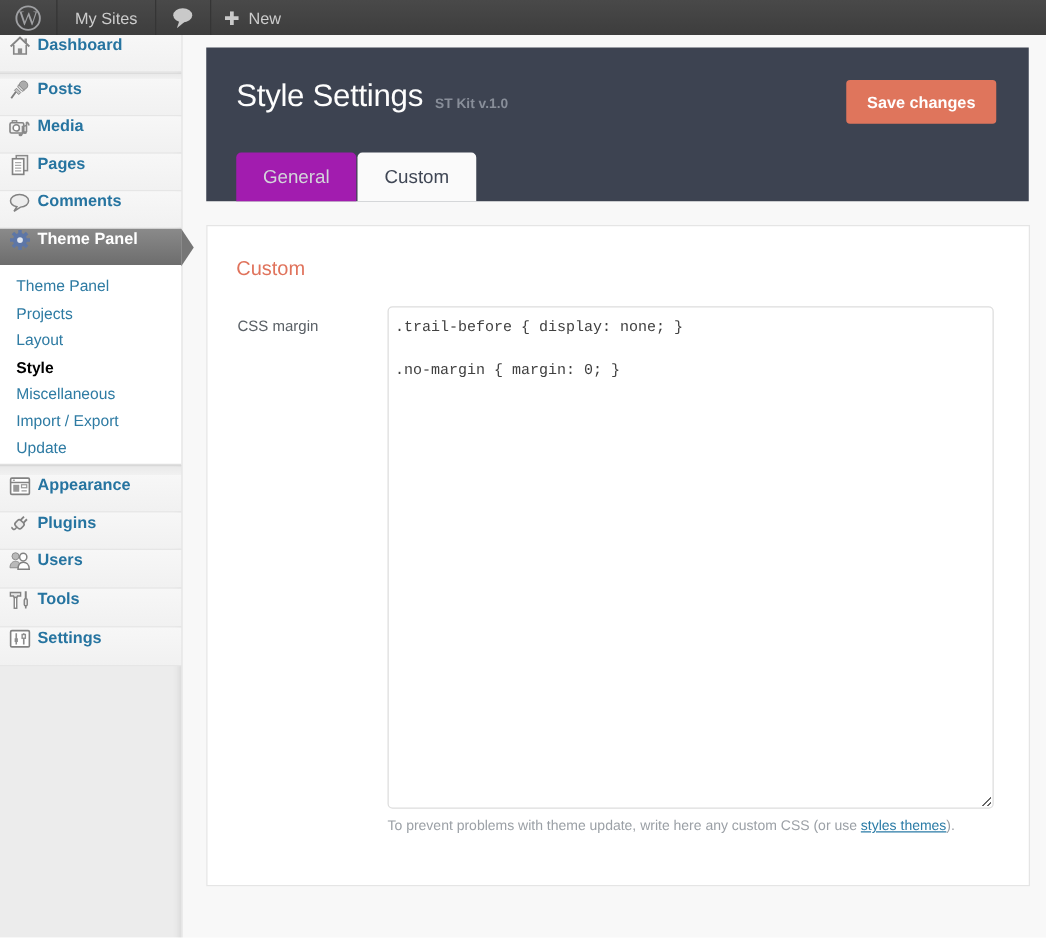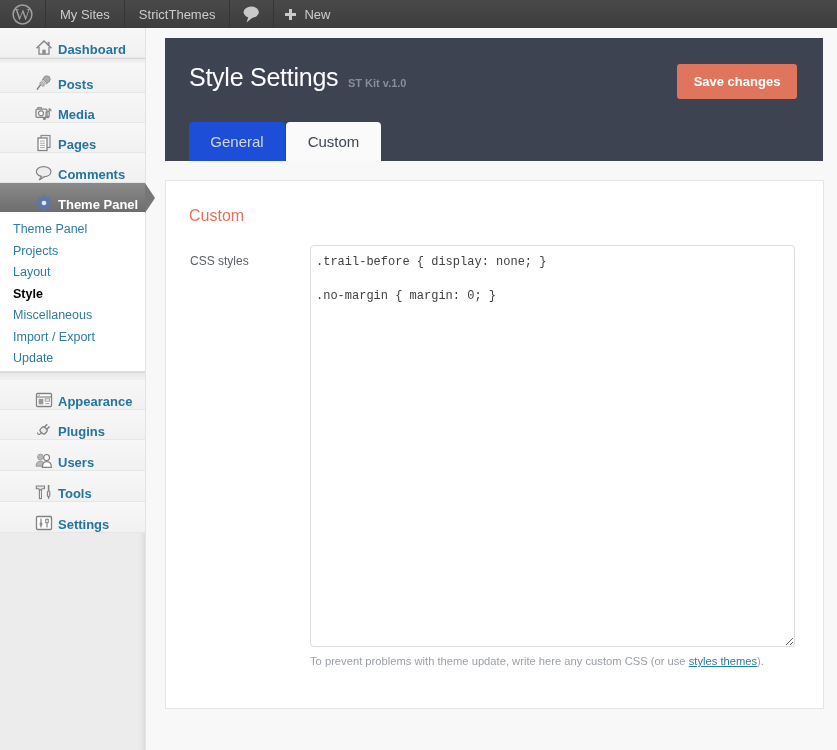--- a/index.html
+++ b/index.html
@@ -7,60 +7,59 @@
 body { position:relative; background:#f8f8f8; font-family:"Liberation Sans",sans-serif; }
 
 
 #adminbar { position:absolute; left:0; top:0; width:837px; height:28px; background:linear-gradient(to bottom,#494949,#3d3d3d); display:flex; align-items:stretch; }
 #adminbar .ab-item { display:flex; align-items:center; color:#cccccc; font-size:13px; border-left:1px solid #353535; padding:0 14px; }
 #adminbar .ab-logo { width:45px; border-left:none; justify-content:center; padding:0; }
 #adminbar .ab-bubble { width:44px; justify-content:center; padding:0; }
 
 
 #sidebar { position:absolute; left:0; top:28px; width:146px; height:722px; background:#ececec; border-right:1px solid #e3e3e3; box-shadow:inset -7px 0 7px -7px rgba(0,0,0,0.14); }
-.menu-item { position:relative; height:30px; display:flex; align-items:flex-end; border-bottom:1px solid #e6e6e6; background:linear-gradient(to bottom,#f7f7f7,#f1f1f1);padding-left:28px; }
+.menu-item { position:relative; height:30px; display:flex; align-items:flex-start; border-bottom:1px solid #e6e6e6; background:linear-gradient(to bottom,#f7f7f7,#f1f1f1); }
 .menu-item .mi-icon { width:18px; height:18px; margin-left:7px; }
 .menu-item .mi-label { margin-left:5px; font-size:13px; font-weight:bold; color:#2674a0; }
 .menu-sep { height:5px; border-top:1px solid #d8d8d8; background:linear-gradient(to bottom,#e9e9e9,#f1f1f1); }
 .menu-item.tall { height:31px; }
 .menu-item.active { background:linear-gradient(to bottom,#8a8a8a,#6d6d6d); border-bottom:none; height:29px; }
 .menu-item.active .mi-label { color:#ffffff; }
 .mi-arrow { position:absolute; left:145px; top:50%; margin-top:-15px; width:0; height:0; border-top:15px solid transparent; border-bottom:15px solid transparent; border-left:10px solid #767676; }
 #submenu { background:#ffffff; border-bottom:1px solid #dfdfdf; padding:7px 0 1px 0; width:145px; }
 #submenu a { display:block; font-size:12.5px; color:#2e7ba3; padding:4px 0 4px 13px; line-height:13.5px; text-decoration:none; }
 #submenu a.current { color:#000; font-weight:bold; }
 
 
 #panel { position:absolute; left:165px; top:38px; width:658px; height:123px; background:#3d4351; }
 #panel h1 { position:absolute; left:24px; top:25px; font-size:25px; font-weight:normal; color:#fdfdfd; letter-spacing:-0.25px; }
 #panel .version { position:absolute; left:183px; top:39px; font-size:11px; font-weight:bold; color:#888e99; }
 #savebtn { position:absolute; right:26px; top:26px; width:120px; height:35px; background:#df755c; border-radius:3px; color:#fff; font-size:13px; font-weight:bold; display:flex; align-items:center; justify-content:center; }
 .tab { position:absolute; bottom:0; height:39px; border-radius:4px 4px 0 0; font-size:15px; text-align:center; line-height:40px; }
-#tab-general { left:24px; width:96px; background:#1d4ed8; color:#d3d6da; }
+#tab-general { left:24px; width:96px; background:#a21caf; color:#d3d6da; }
 #tab-custom { left:121px; width:95px; background:#fafafa; color:#3f4654; }
 
 #whitebox { position:absolute; left:165px; top:180px; width:659px; height:529px; background:#ffffff; border:1px solid #e5e5e5; }
 #whitebox h3 { position:absolute; left:23px; top:26px; font-size:16px; font-weight:normal; color:#e0735c; }
 #whitebox .field-label { position:absolute; left:24px; top:73px; font-size:12px; color:#5a6066; }
 #cssbox { position:absolute; left:144px; top:64px; width:485px; height:402px; border:1px solid #dddddd; border-radius:4px; padding:8px 8px 20px 5px; font-family:"Liberation Mono",monospace; font-size:12px; line-height:17px; color:#404040; background:#fff; overflow:hidden; resize:both; }
 #helptext { position:absolute; left:144px; top:474px; font-size:11.2px; color:#9ba0a6; }
 #helptext a { color:#2a7ba6; }
 </style>
 </head>
 <body>
 
 <div id="adminbar">
   <div class="ab-item ab-logo">
     <svg width="21" height="21" viewBox="0 0 21 21">
       <circle cx="10.5" cy="10.5" r="9.4" fill="none" stroke="#9fa0a3" stroke-width="1.5"></circle>
       <text x="10.5" y="16.3" text-anchor="middle" font-family="Liberation Serif" font-size="16.5" fill="#9fa0a3">W</text>
     </svg>
   </div>
   <div class="ab-item">My Sites</div>
-  <div class="ab-item">StrictThemes</div>
   <div class="ab-item ab-bubble">
     <svg width="17" height="17" viewBox="0 0 17 17">
       <ellipse cx="8.2" cy="6.2" rx="7.6" ry="5.7" fill="#c9c9c9"></ellipse>
       <path d="M5.5 10.5 L3.5 16.5 L10 11.2 Z" fill="#c9c9c9"></path>
     </svg>
   </div>
   <div class="ab-item" style="padding-left:11px;text-align:right;"><svg width="11" height="11" viewBox="0 0 11 11" style="margin-right:8px;">
         <path d="M4 0 h3 v4 h4 v3 H7 v4 H4 V7 H0 V4 h4 Z" fill="#c9c9c9"></path>
       </svg>New</div>
 </div>
@@ -189,18 +188,18 @@
 <div id="panel">
   <h1>Style Settings</h1>
   <span class="version">ST Kit v.1.0</span>
   <div id="savebtn">Save changes</div>
   <div class="tab" id="tab-general">General</div>
   <div class="tab" id="tab-custom">Custom</div>
 </div>
 
 <div id="whitebox">
   <h3>Custom</h3>
-  <div class="field-label">CSS styles</div>
+  <div class="field-label">CSS margin</div>
   <textarea id="cssbox" spellcheck="false" style="">.trail-before { display: none; }
 
 .no-margin { margin: 0; }</textarea>
   <div id="helptext">To prevent problems with theme update, write here any custom CSS (or use <a href="#">styles themes</a>).</div>
 </div>
 
 </body></html>

